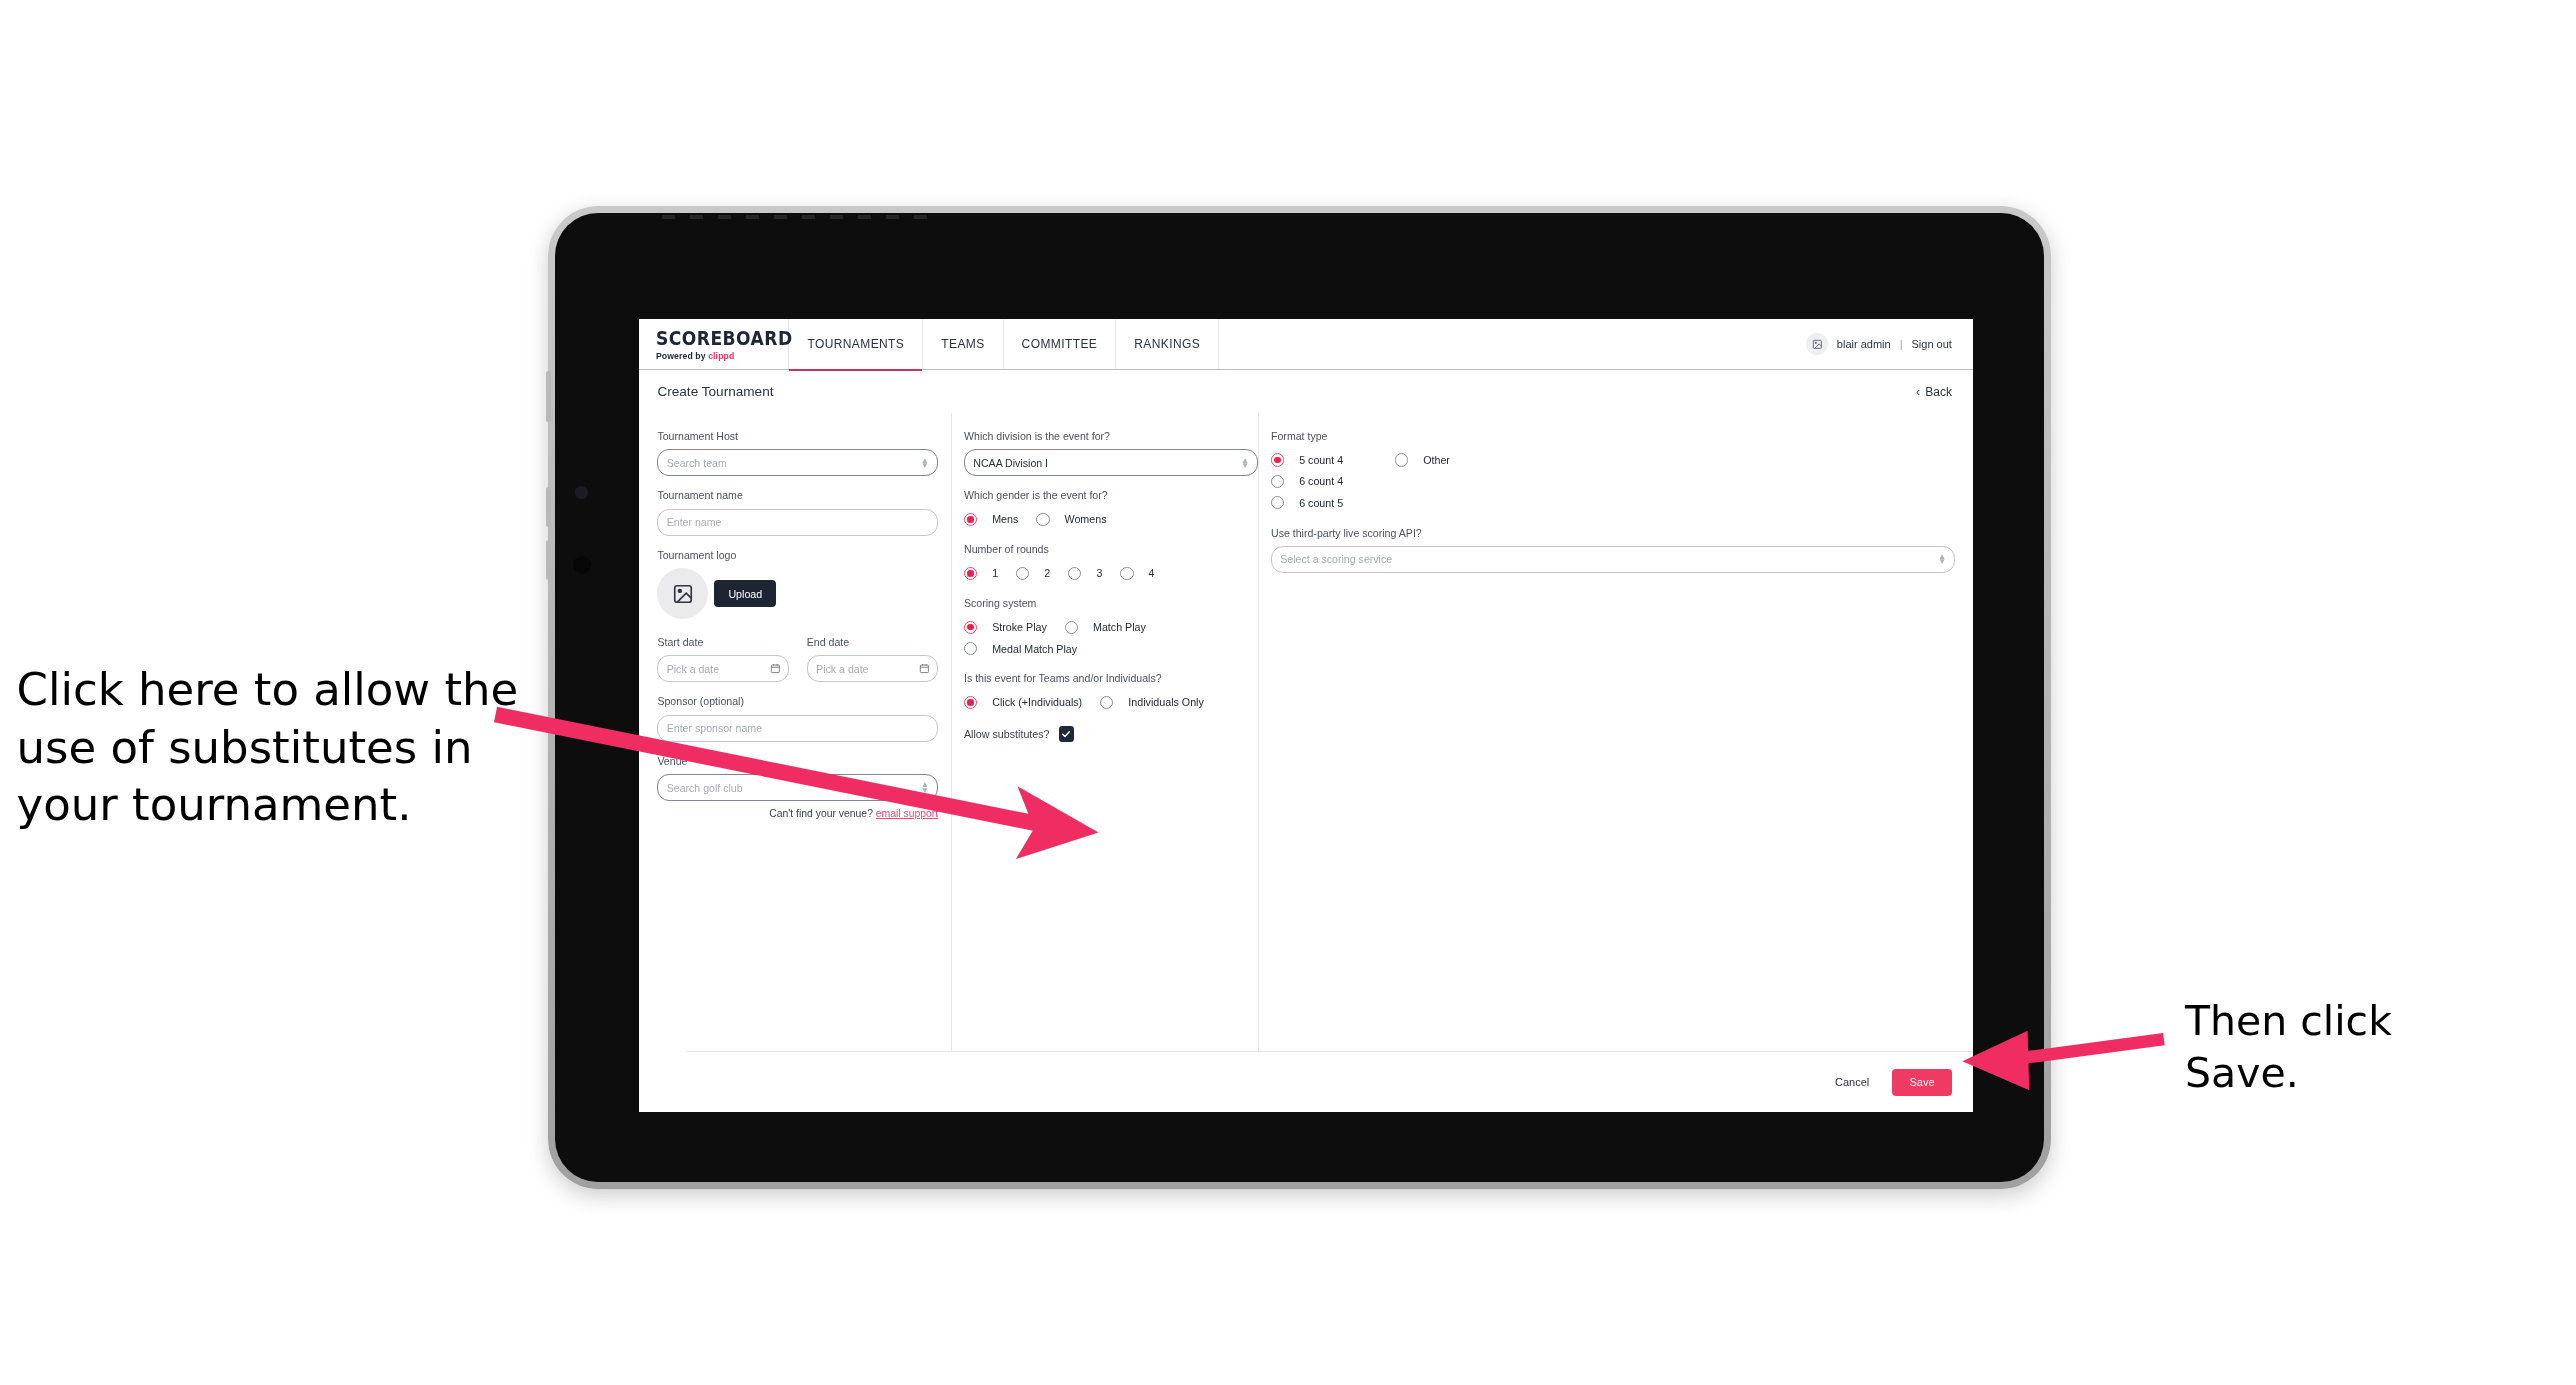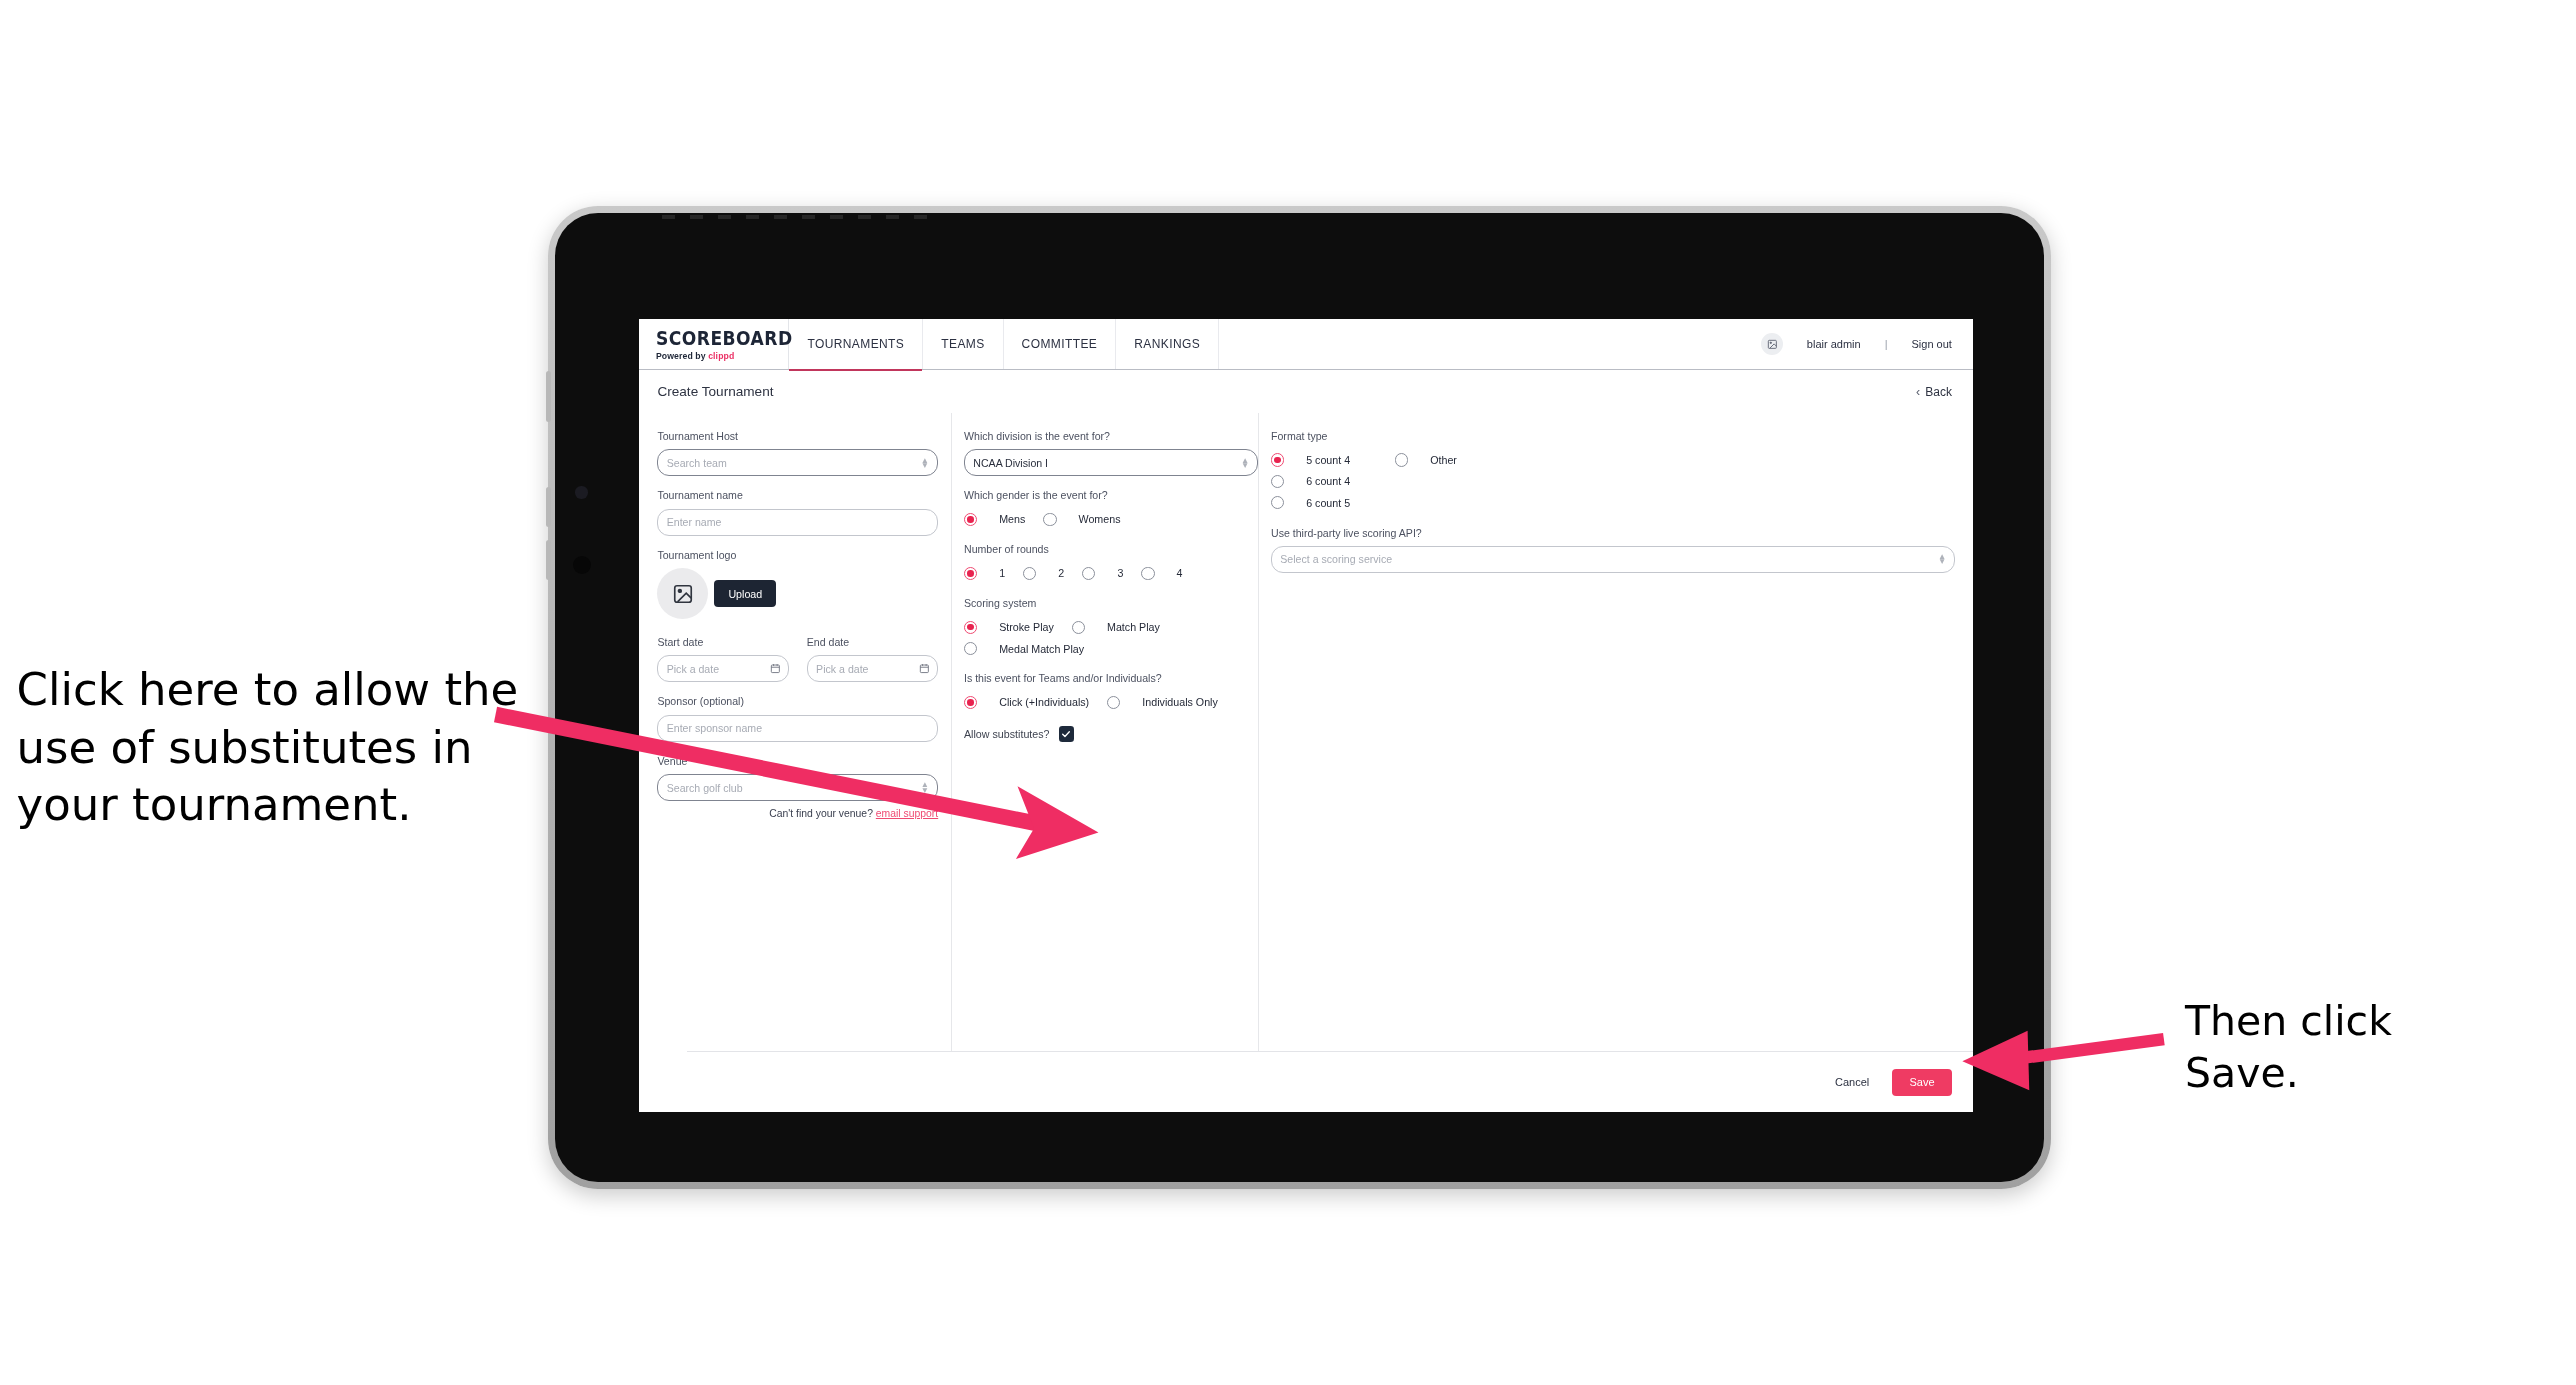--- a/index.html
+++ b/index.html
@@ -101,21 +101,21 @@
     cursor: pointer;
     white-space: nowrap;
   }
   .nav-tab.active::after {
     content: "";
     position: absolute; left: 0; right: 0; bottom: -1.7px;
     height: 2.5px; background: #c1365c;
   }
   #nav-spacer { flex: 1; }
   #nav-user {
-    display: flex; align-items: center; gap: 24px;
+    display: flex; align-items: center; gap: 9px;
     padding-right: 21.5px;
     font-size: 11px; color: #2c3142;
   }
   #user-avatar {
     width: 22px; height: 22px; border-radius: 50%;
     background: #eceef1;
     display: flex; align-items: center; justify-content: center;
   }
   #user-avatar svg { width: 10.7px; height: 10.7px; }
   #nav-user .divider { color: #9aa0ab; }
@@ -210,21 +210,21 @@
   }
   #venue-help a {
     color: #ef4a72;
     text-decoration: underline;
     cursor: pointer;
   }
 
   
   .radio-row { display: flex; align-items: center; flex-wrap: wrap; gap: 0 18px; margin-top: 1.7px; }
   .radio-opt {
-    display: flex; align-items: center; gap: 22px;
+    display: flex; align-items: center; gap: 15px;
     font-size: 10.7px; color: #252a38;
     cursor: pointer;
     padding: 4.1px 0;
   }
   .radio-mark {
     width: 13.2px; height: 13.2px; border-radius: 50%;
     border: 1.3px solid #8b909b;
     background: #fff;
     display: flex; align-items: center; justify-content: center;
     flex: none;

